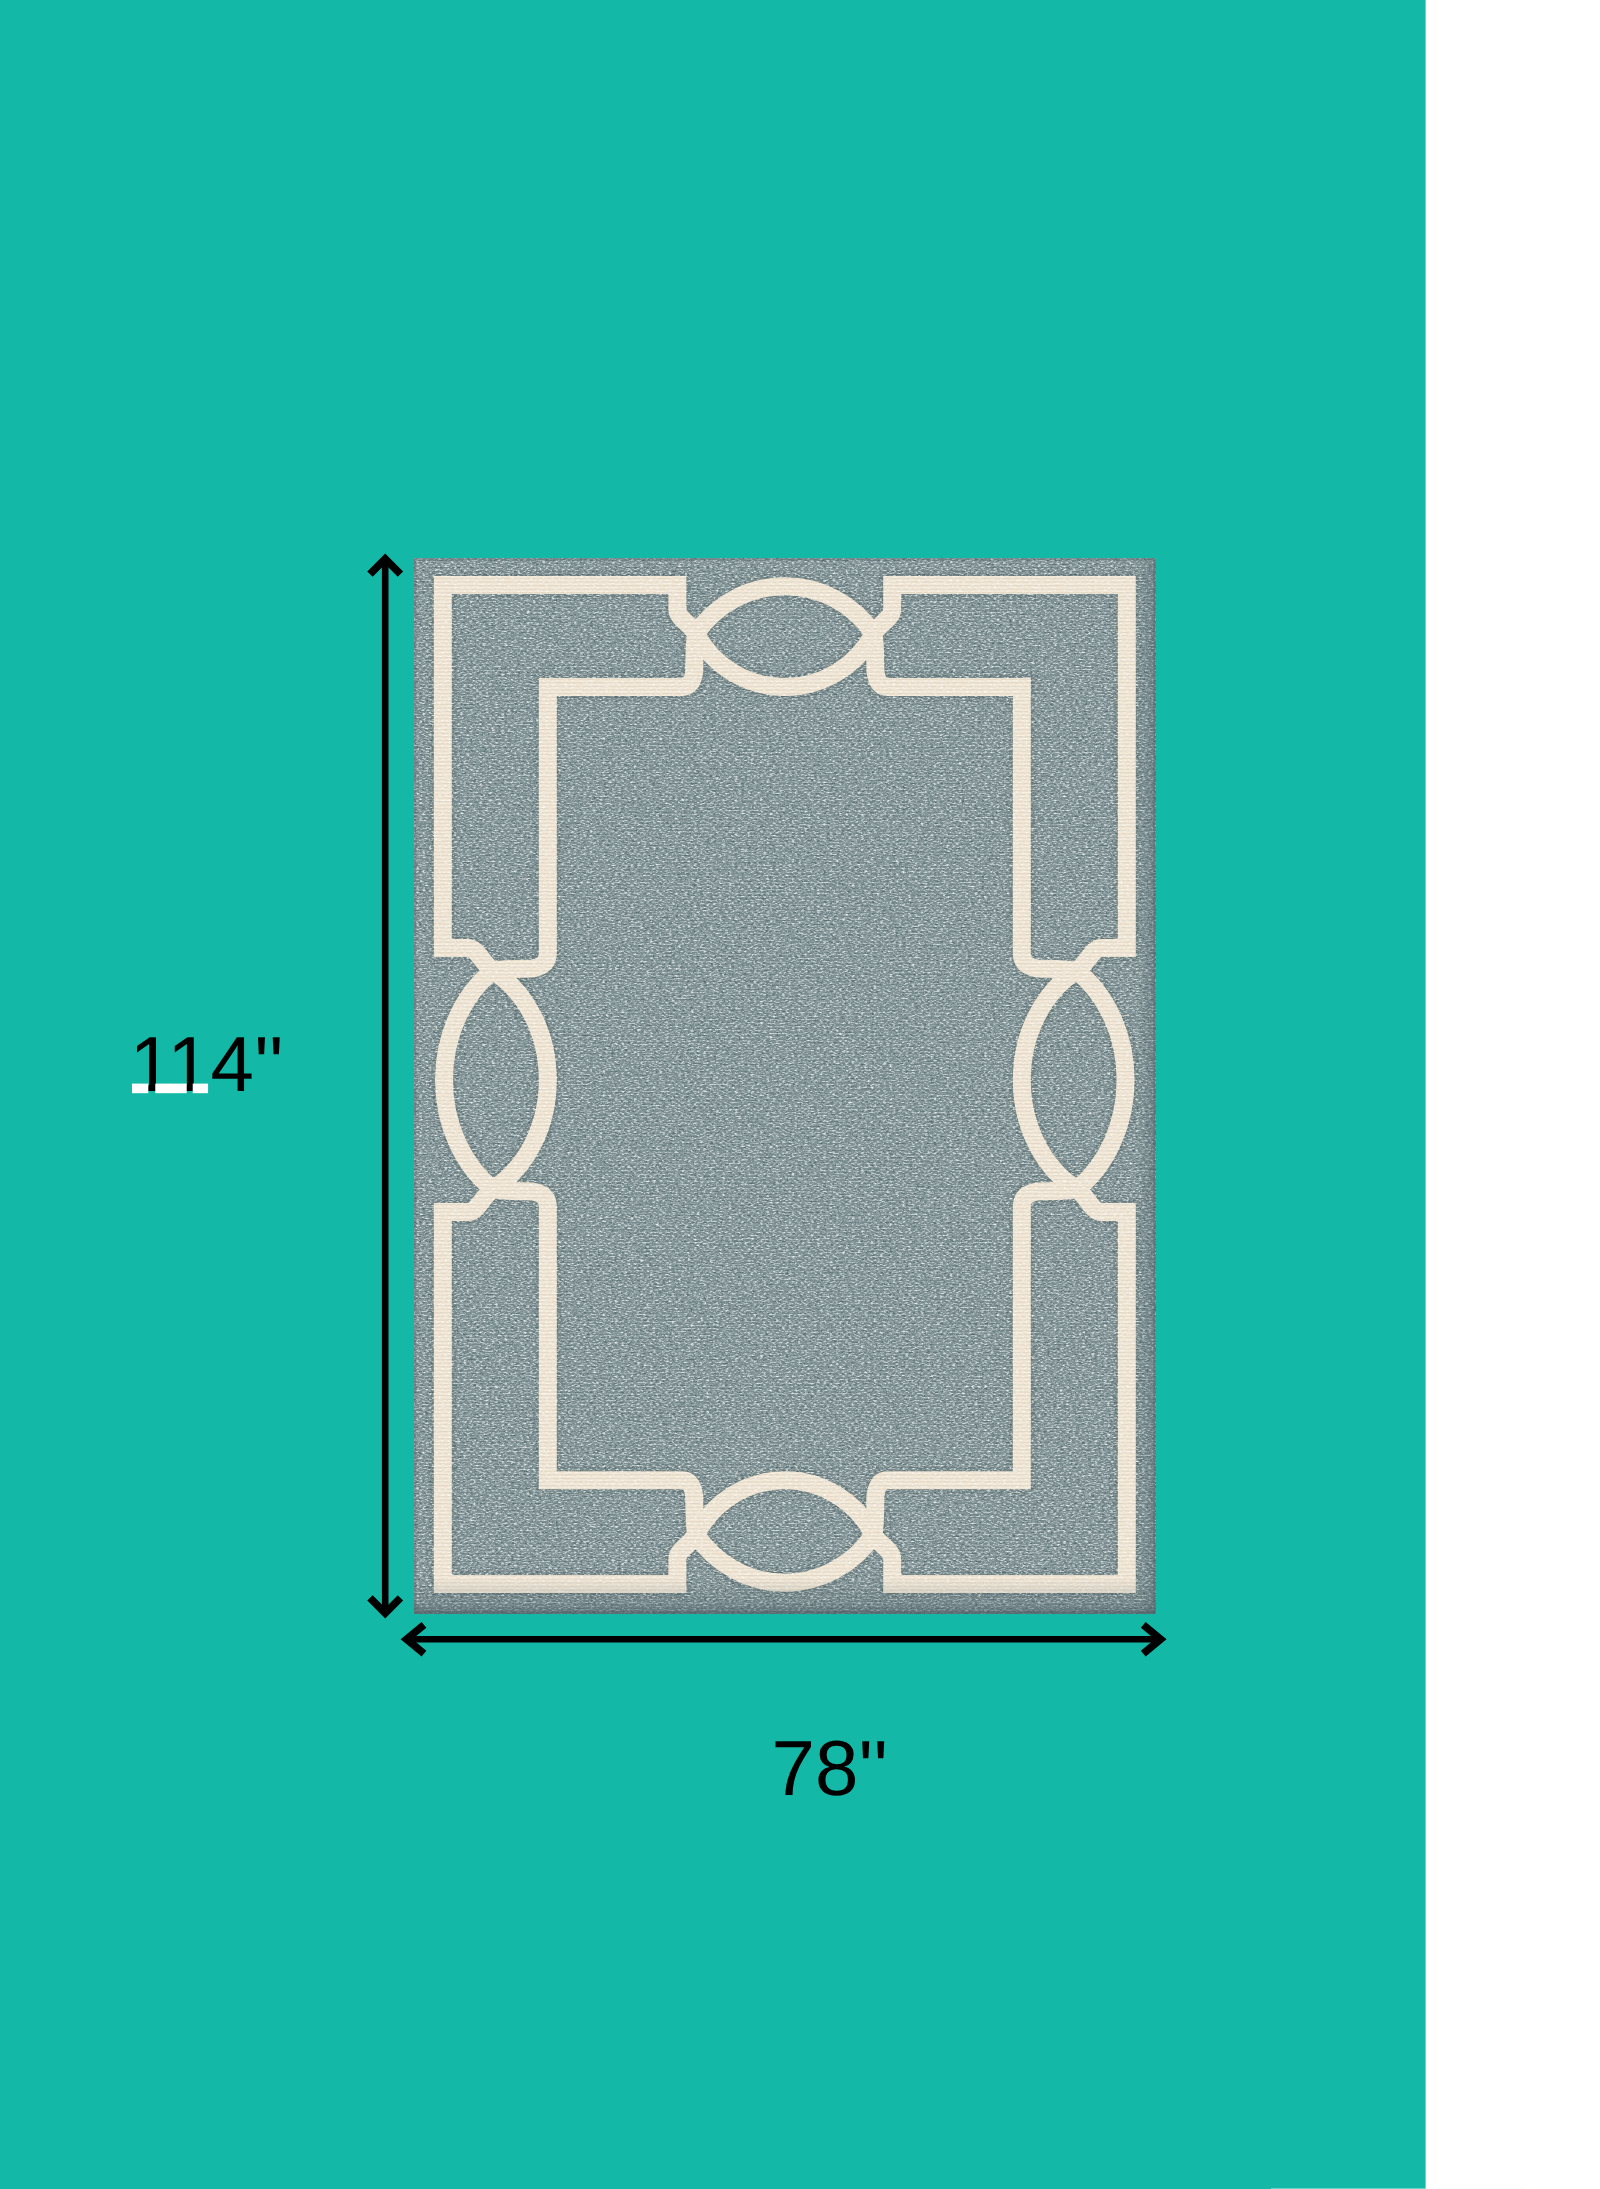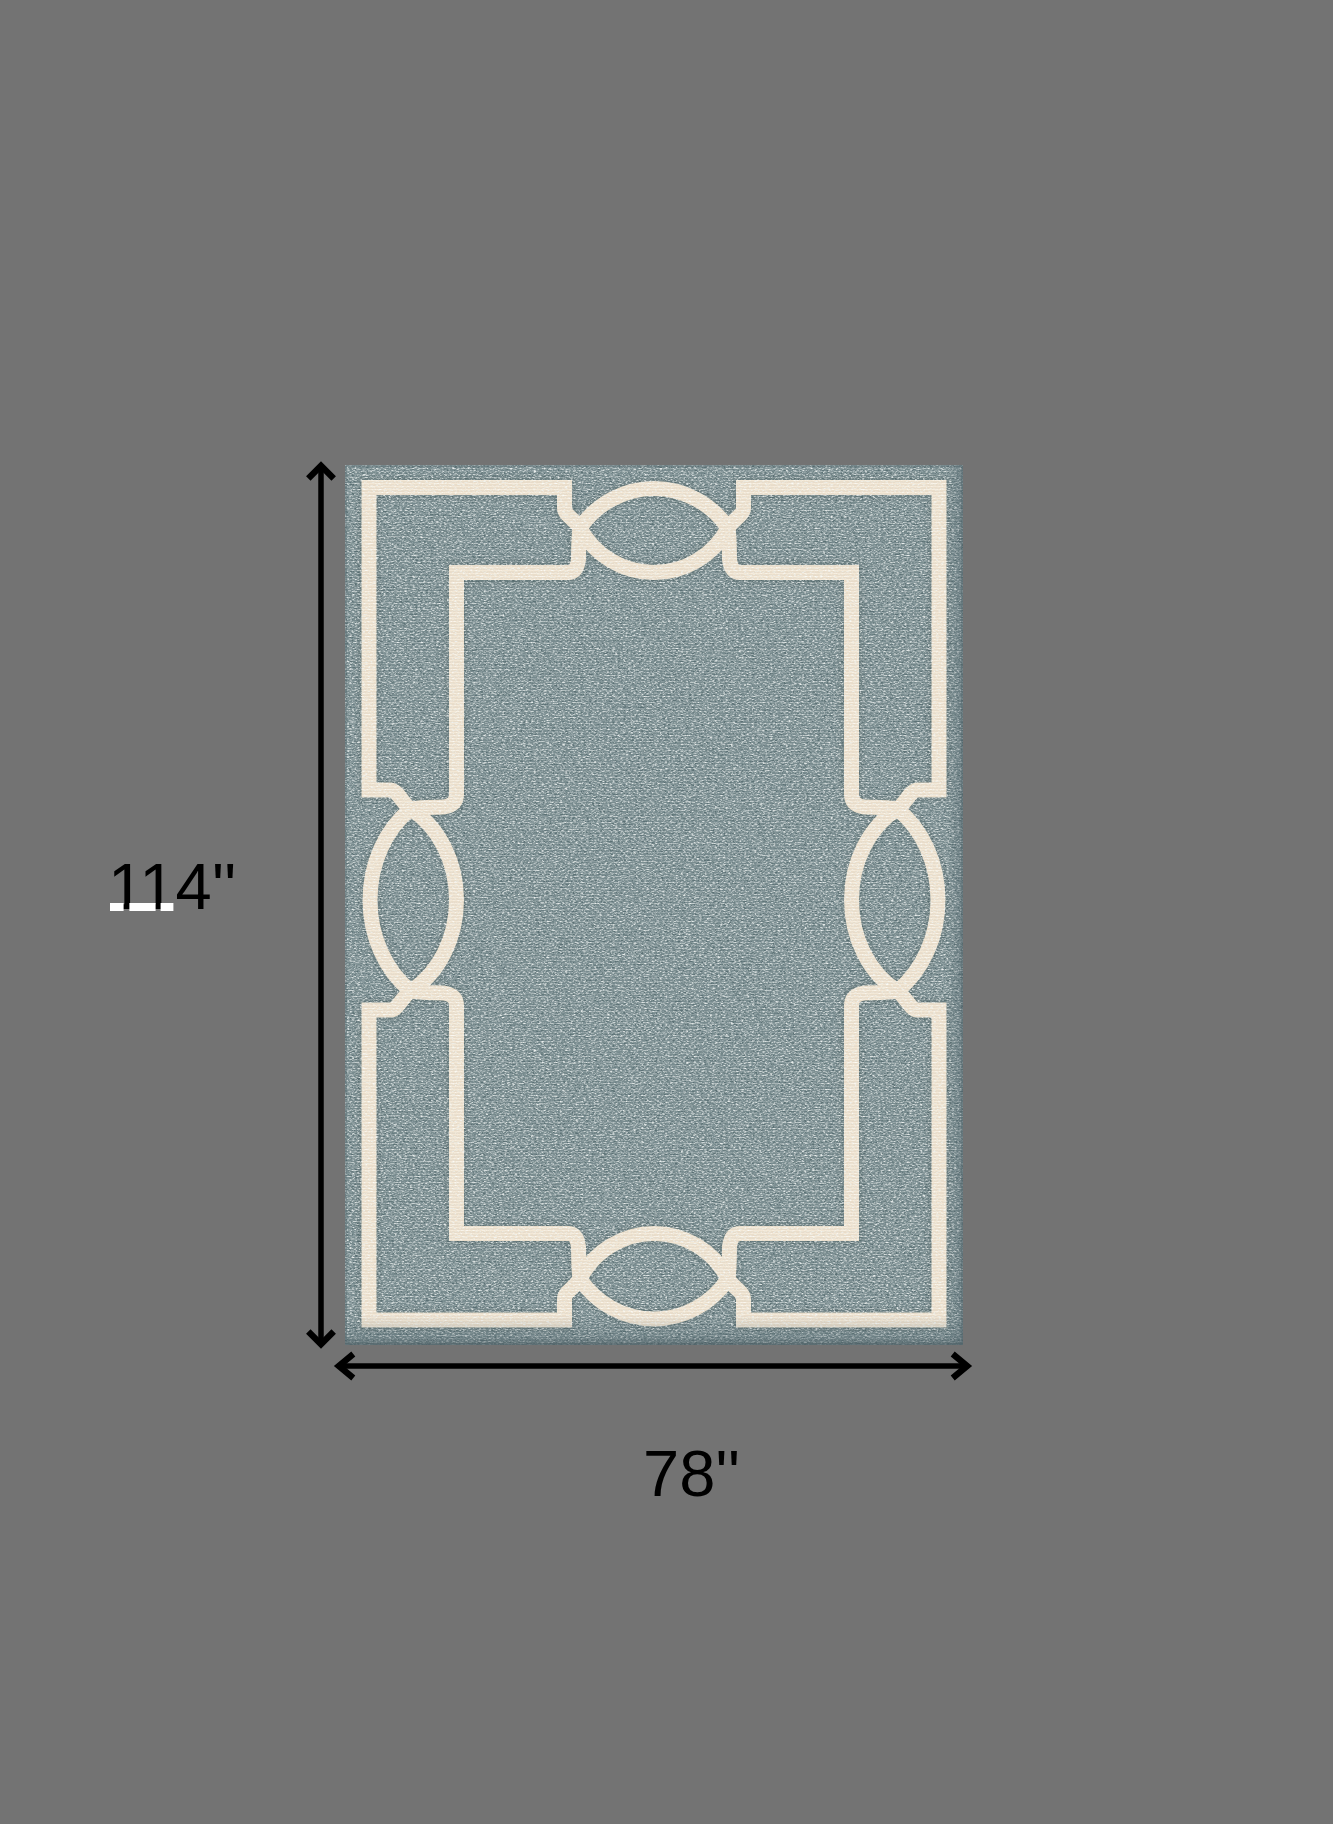--- a/index.html
+++ b/index.html
@@ -1,16 +1,16 @@
 <!DOCTYPE html>
 <html><head>
 <meta charset="utf-8">
 <style>
   html,body{margin:0;padding:0;background:#ffffff;}
-  #page{position:relative;width:1333px;height:1824px;background:#737373;overflow:hidden;
+  #page{position:relative;width:1188px;height:1824px;background:#14b8a6;overflow:hidden;
         font-family:"Liberation Sans", sans-serif;}
   svg{position:absolute;left:0;top:0;}
 </style>
 </head>
 <body>
 <div id="page">
 <svg width="1333" height="1824" viewBox="0 0 1333 1824">
   <defs>
 
     <filter id="speckle" x="0" y="0" width="100%" height="100%">

